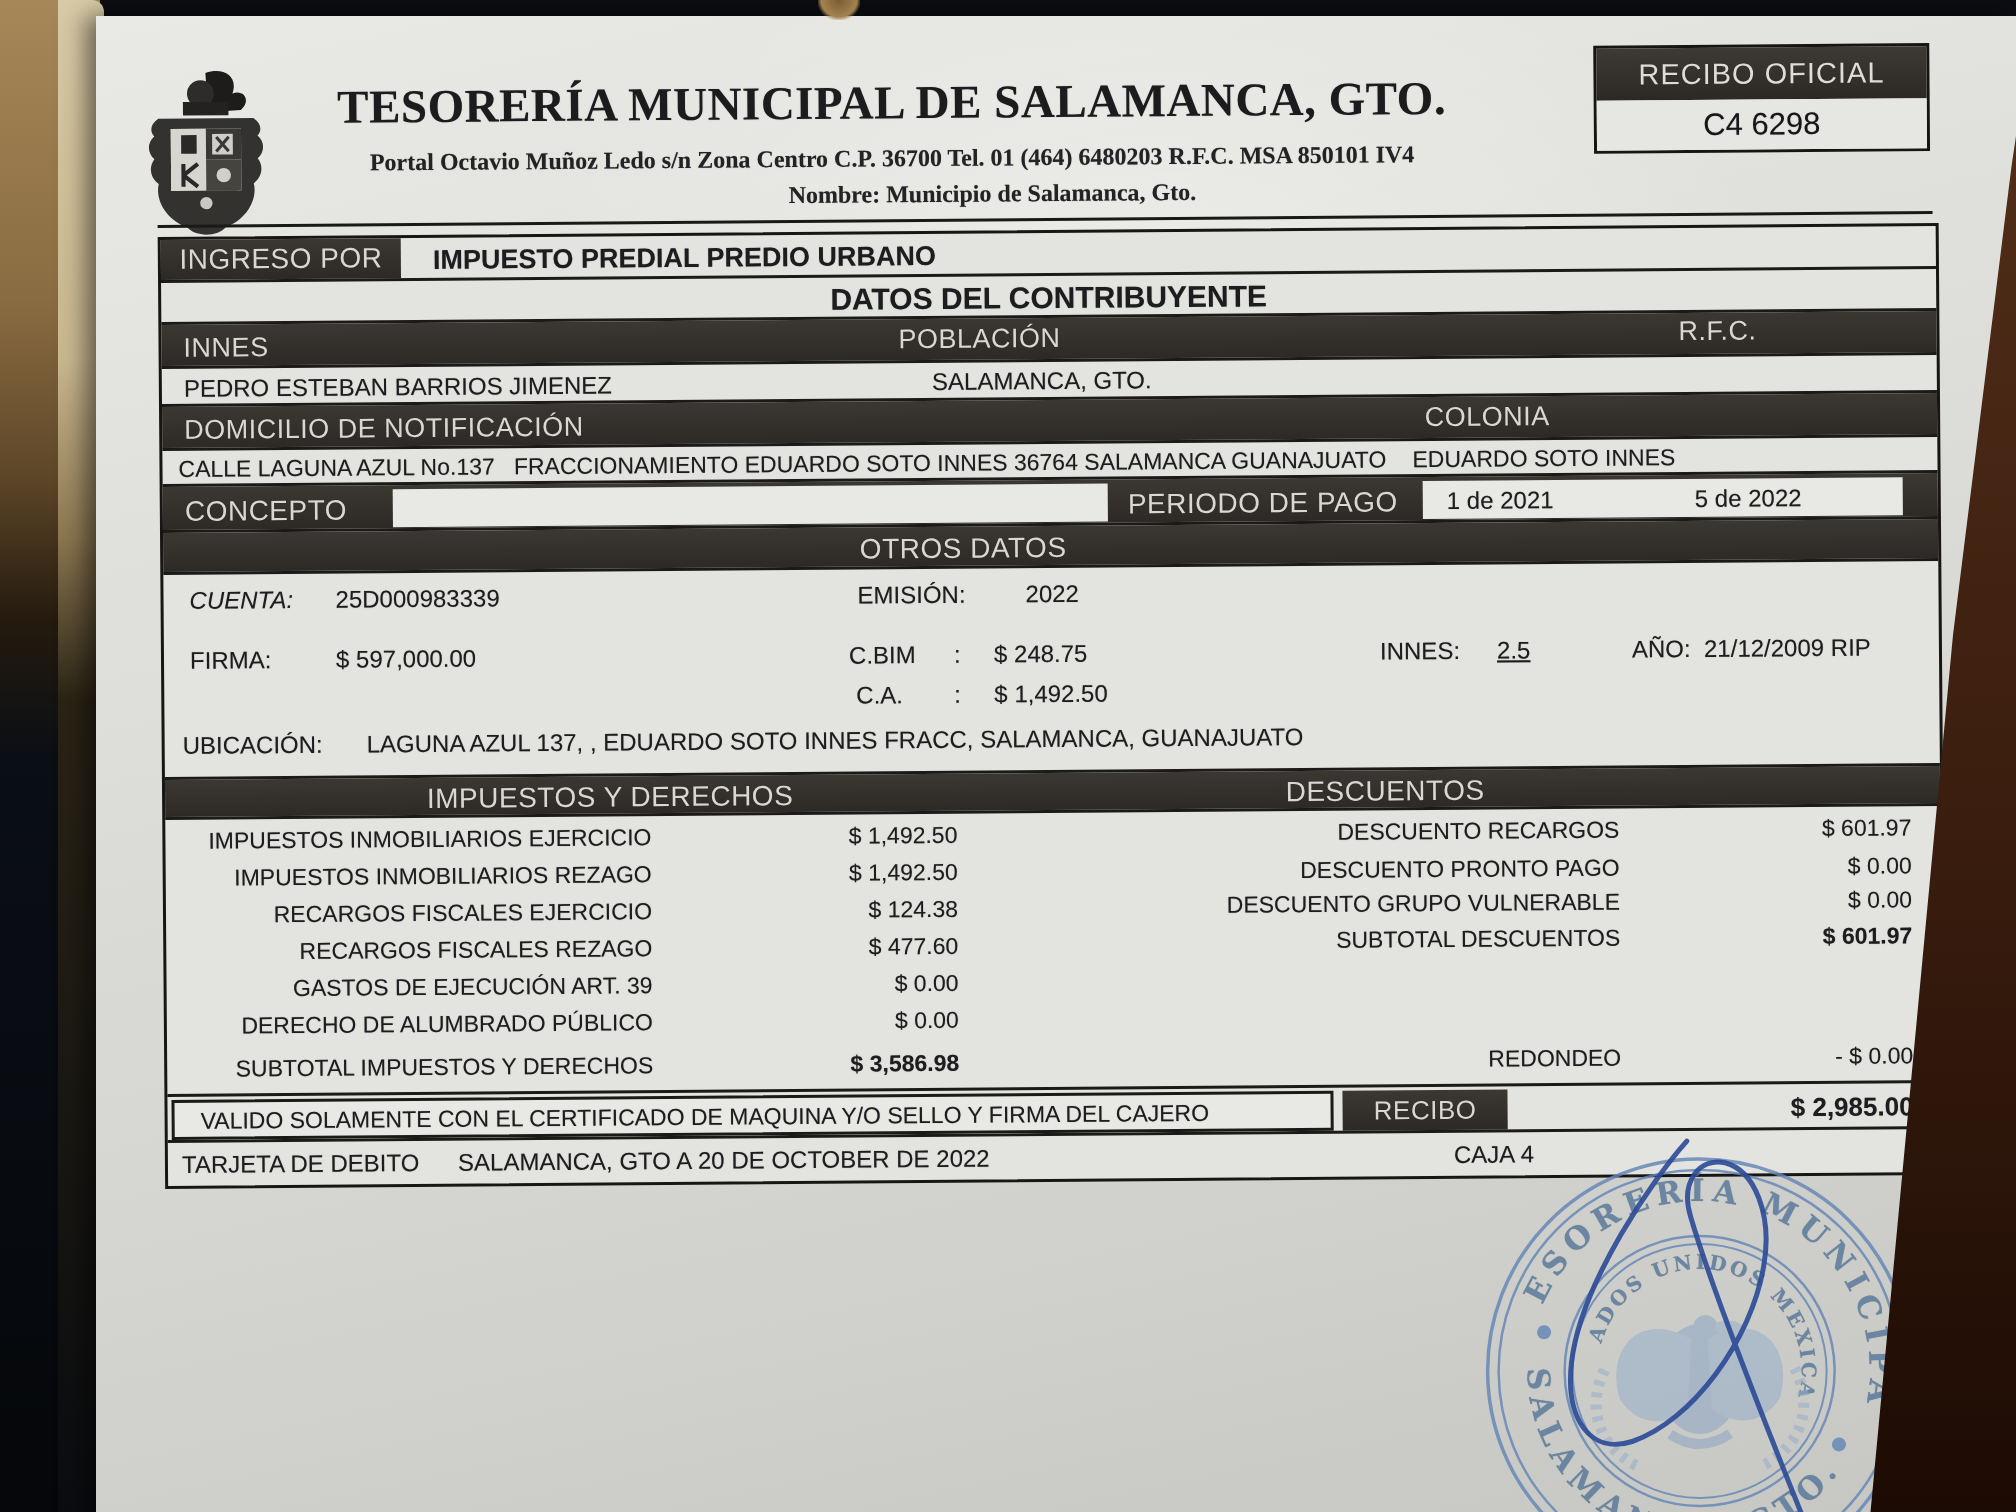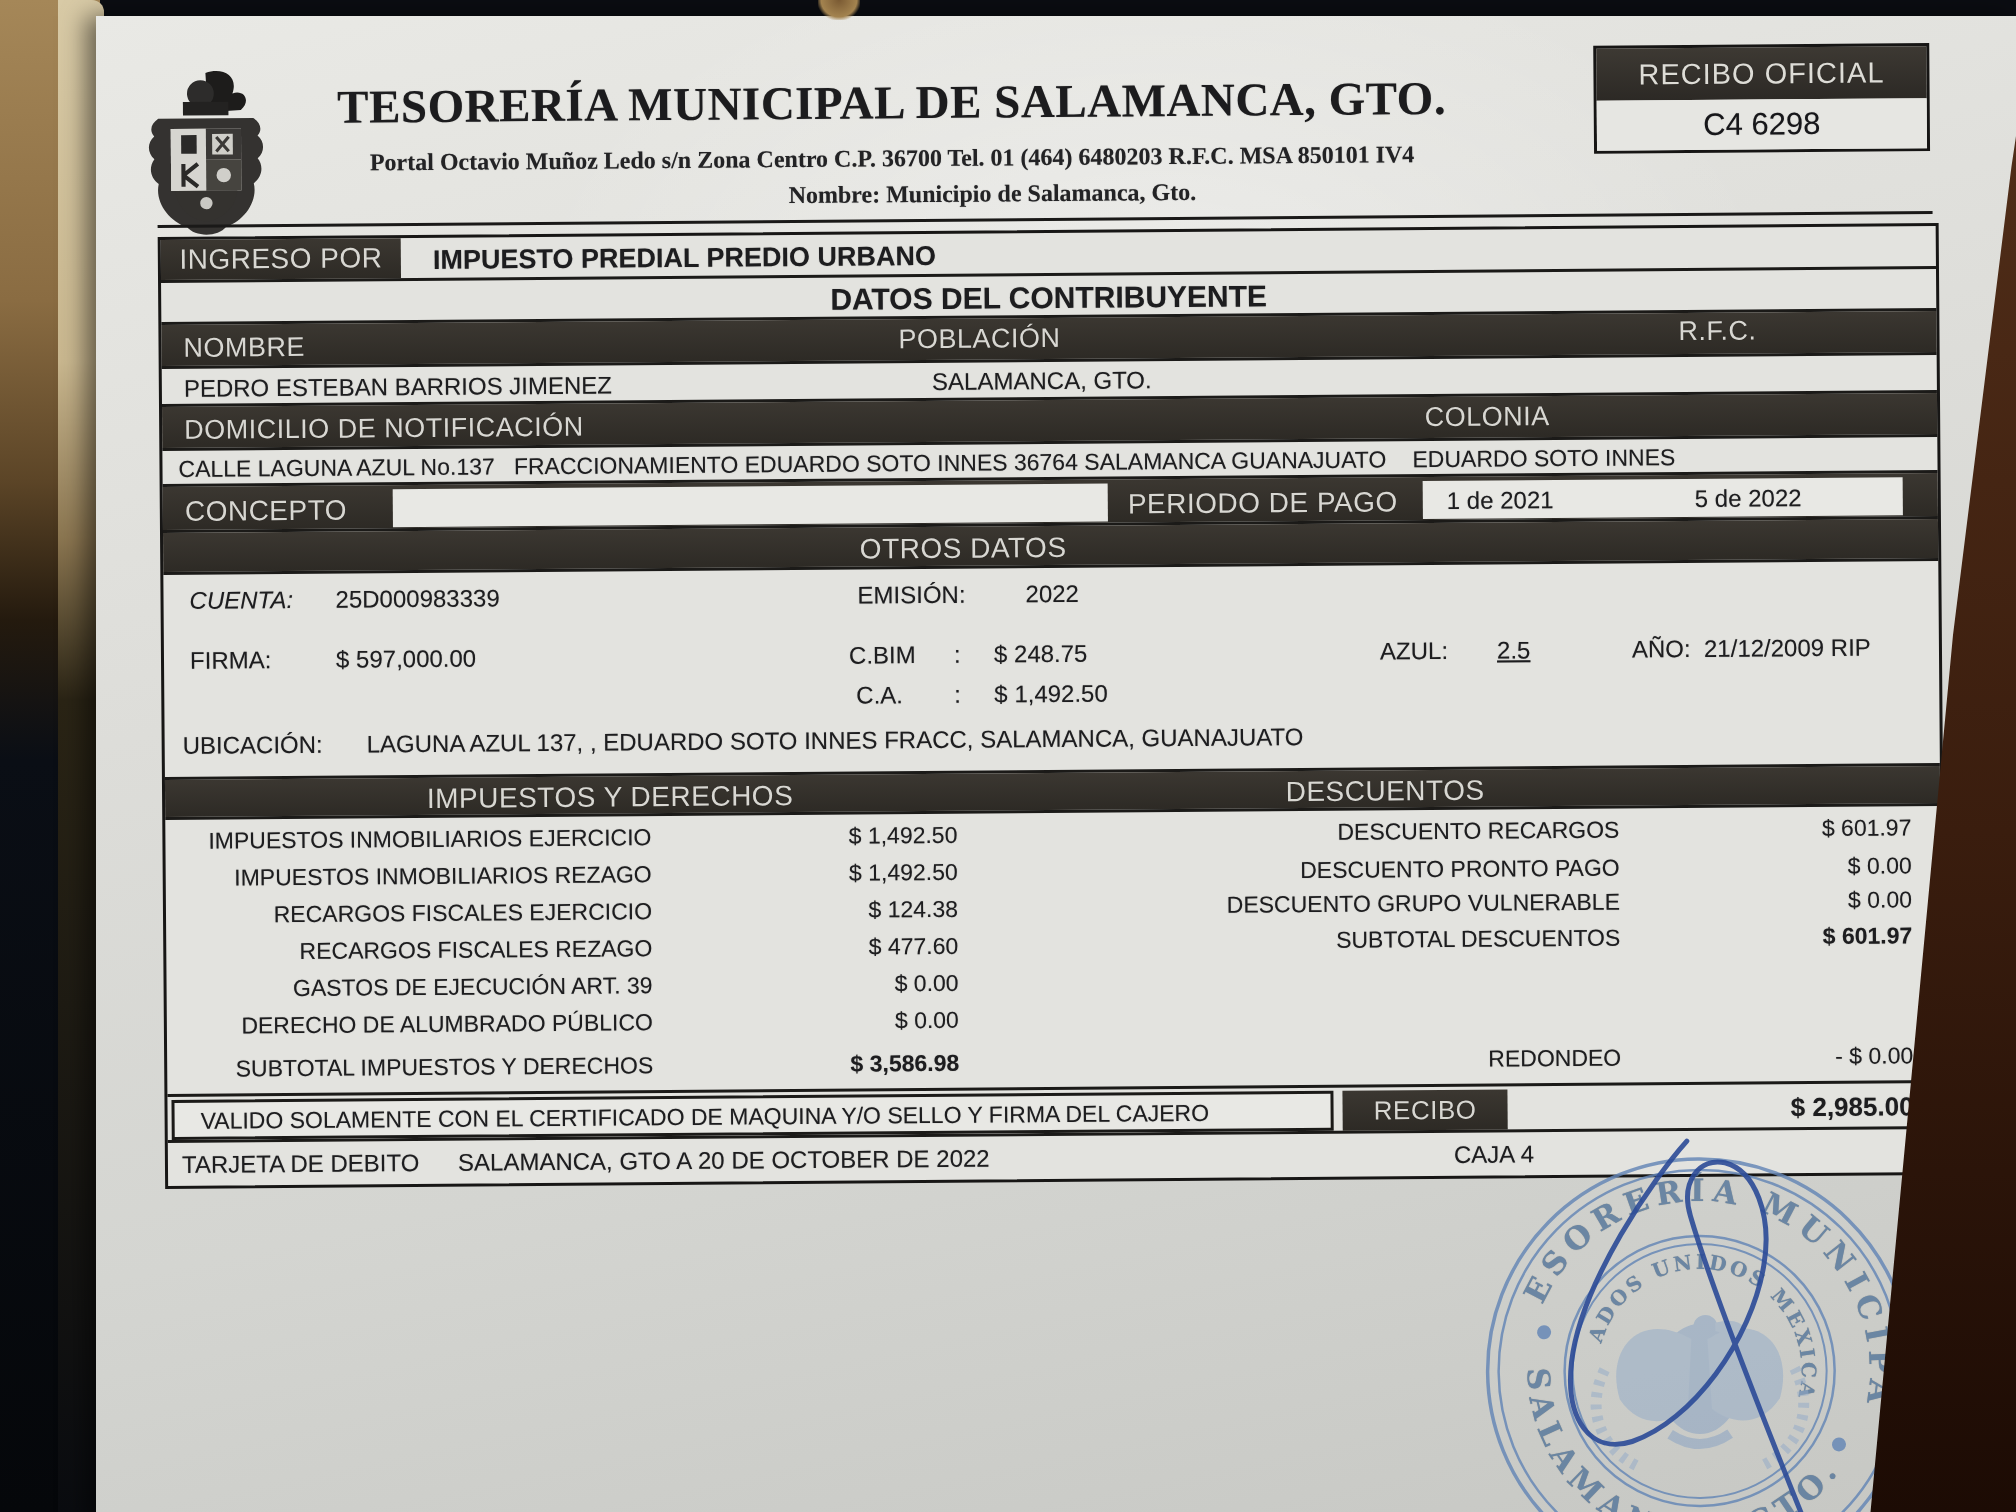--- a/index.html
+++ b/index.html
@@ -107,21 +107,21 @@
             <span class="dlabel" style="font-size:28px;">INGRESO POR</span>
           </div>
           <span class="abs val b" style="left:272px;top:7px;font-size:27px;">IMPUESTO PREDIAL PREDIO URBANO</span>
         </div>
 
         <div class="frow" style="top:43px;height:42px;">
           <span class="abs val b" style="left:0;top:5px;width:1775px;text-align:center;font-size:30px;">DATOS DEL CONTRIBUYENTE</span>
         </div>
 
         <div class="frow dark" style="top:85px;height:44px;">
-          <span class="abs dlabel" style="left:22px;top:8px;">NOMBRE</span>
+          <span class="abs dlabel" style="left:22px;top:8px;">INNES</span>
           <span class="abs dlabel" style="left:618px;top:5px;width:400px;text-align:center;">POBLACIÓN</span>
           <span class="abs dlabel" style="left:1456px;top:3px;width:200px;text-align:center;">R.F.C.</span>
         </div>
 
         <div class="frow" style="top:129px;height:38px;">
           <span class="abs val" style="left:22px;top:6px;">PEDRO ESTEBAN BARRIOS JIMENEZ</span>
           <span class="abs val" style="left:680px;top:5px;width:400px;text-align:center;">SALAMANCA, GTO.</span>
           <span class="abs val" style="left:1480px;top:5px;width:200px;text-align:center;"></span>
         </div>
 
@@ -155,21 +155,21 @@
           <span class="abs val" style="left:26px;top:12px;font-style:italic;">CUENTA:</span>
           <span class="abs val" style="left:172px;top:12px;">25D000983339</span>
           <span class="abs val" style="left:694px;top:12px;">EMISIÓN:</span>
           <span class="abs val" style="left:830px;top:12px;margin-left:32px;">2022</span>
 
           <span class="abs val" style="left:26px;top:72px;">FIRMA:</span>
           <span class="abs val" style="left:172px;top:72px;">$ 597,000.00</span>
           <span class="abs val" style="left:685px;top:72px;">C.BIM</span>
           <span class="abs val" style="left:790px;top:72px;">:</span>
           <span class="abs val" style="left:830px;top:72px;">$ 248.75</span>
-          <span class="abs val" style="left:1216px;top:72px;">AZUL:</span>
+          <span class="abs val" style="left:1216px;top:72px;">INNES:</span>
           <span class="abs val" style="left:1333px;top:72px;text-decoration:underline;">2.5</span>
           <span class="abs val" style="left:1468px;top:72px;">AÑO:</span>
           <span class="abs val" style="left:1540px;top:72px;">21/12/2009 RIP</span>
 
           <span class="abs val" style="left:692px;top:112px;">C.A.</span>
           <span class="abs val" style="left:790px;top:112px;">:</span>
           <span class="abs val" style="left:830px;top:112px;">$ 1,492.50</span>
 
           <span class="abs val" style="left:18px;top:157px;">UBICACIÓN:</span>
           <span class="abs val" style="left:202px;top:157px;">LAGUNA AZUL 137, , EDUARDO SOTO INNES FRACC, SALAMANCA, GUANAJUATO</span>

